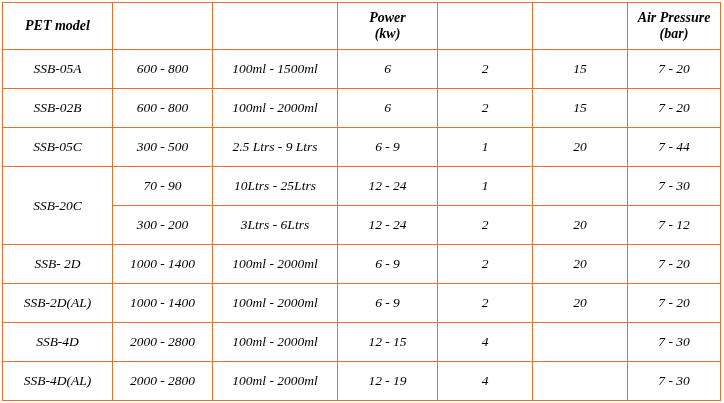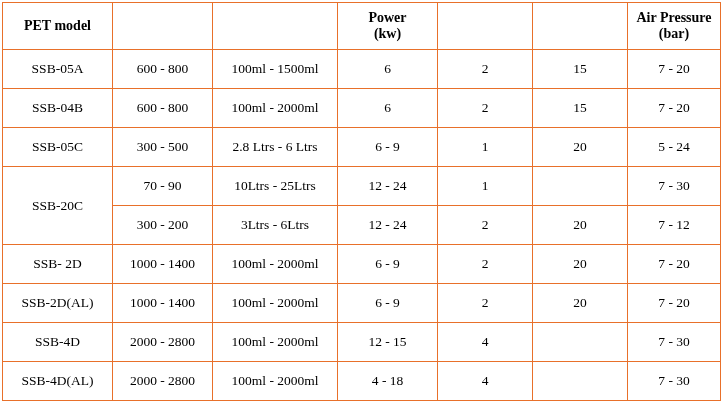--- a/index.html
+++ b/index.html
@@ -19,20 +19,21 @@
     height: 403px;
     position: relative;
     background: #ffffff;
   }
   table.spec {
     border-collapse: collapse;
     width: 718px;
     height: 399px;
     margin: 2px 0 0 2px;
     table-layout: fixed;
+    font-style: italic;
   }
   table.spec td, table.spec th {
     border: 1px solid #E8702A;
     text-align: center;
     vertical-align: middle;
     font-family: "Liberation Serif", serif;
     font-size: 13.5px;
     color: #000000;
     padding: 0 2px;
     line-height: 1.15;
@@ -101,36 +102,36 @@
       <tr class="body-row">
         <td class="model-cell">SSB-05A</td>
         <td>600 - 800</td>
         <td>100ml -  1500ml</td>
         <td>6</td>
         <td>2</td>
         <td>15</td>
         <td>7 - 20</td>
       </tr>
       <tr class="body-row">
-        <td class="model-cell">SSB-04B</td>
+        <td class="model-cell">SSB-02B</td>
         <td>600 - 800</td>
         <td>100ml -  2000ml</td>
         <td>6</td>
         <td>2</td>
         <td>15</td>
         <td>7 - 20</td>
       </tr>
       <tr class="body-row">
         <td class="model-cell">SSB-05C</td>
         <td>300 - 500</td>
-        <td>2.8 Ltrs -  6 Ltrs</td>
+        <td>2.5 Ltrs -  9 Ltrs</td>
         <td>6 - 9</td>
         <td>1</td>
         <td>20</td>
-        <td>5 - 24</td>
+        <td>7 - 44</td>
       </tr>
       <tr class="body-row">
         <td class="model-cell" rowspan="2">SSB-20C</td>
         <td>70 - 90</td>
         <td>10Ltrs - 25Ltrs</td>
         <td>12 - 24</td>
         <td>1</td>
         <td></td>
         <td>7 - 30</td>
       </tr>
@@ -166,20 +167,20 @@
         <td>100ml -  2000ml</td>
         <td>12 - 15</td>
         <td>4</td>
         <td></td>
         <td>7 - 30</td>
       </tr>
       <tr class="body-row">
         <td class="model-cell">SSB-4D(AL)</td>
         <td>2000 - 2800</td>
         <td>100ml -  2000ml</td>
-        <td>4 - 18</td>
+        <td>12 - 19</td>
         <td>4</td>
         <td></td>
         <td>7 - 30</td>
       </tr>
     </tbody>
   </table>
 </div>
 
 </body></html>

